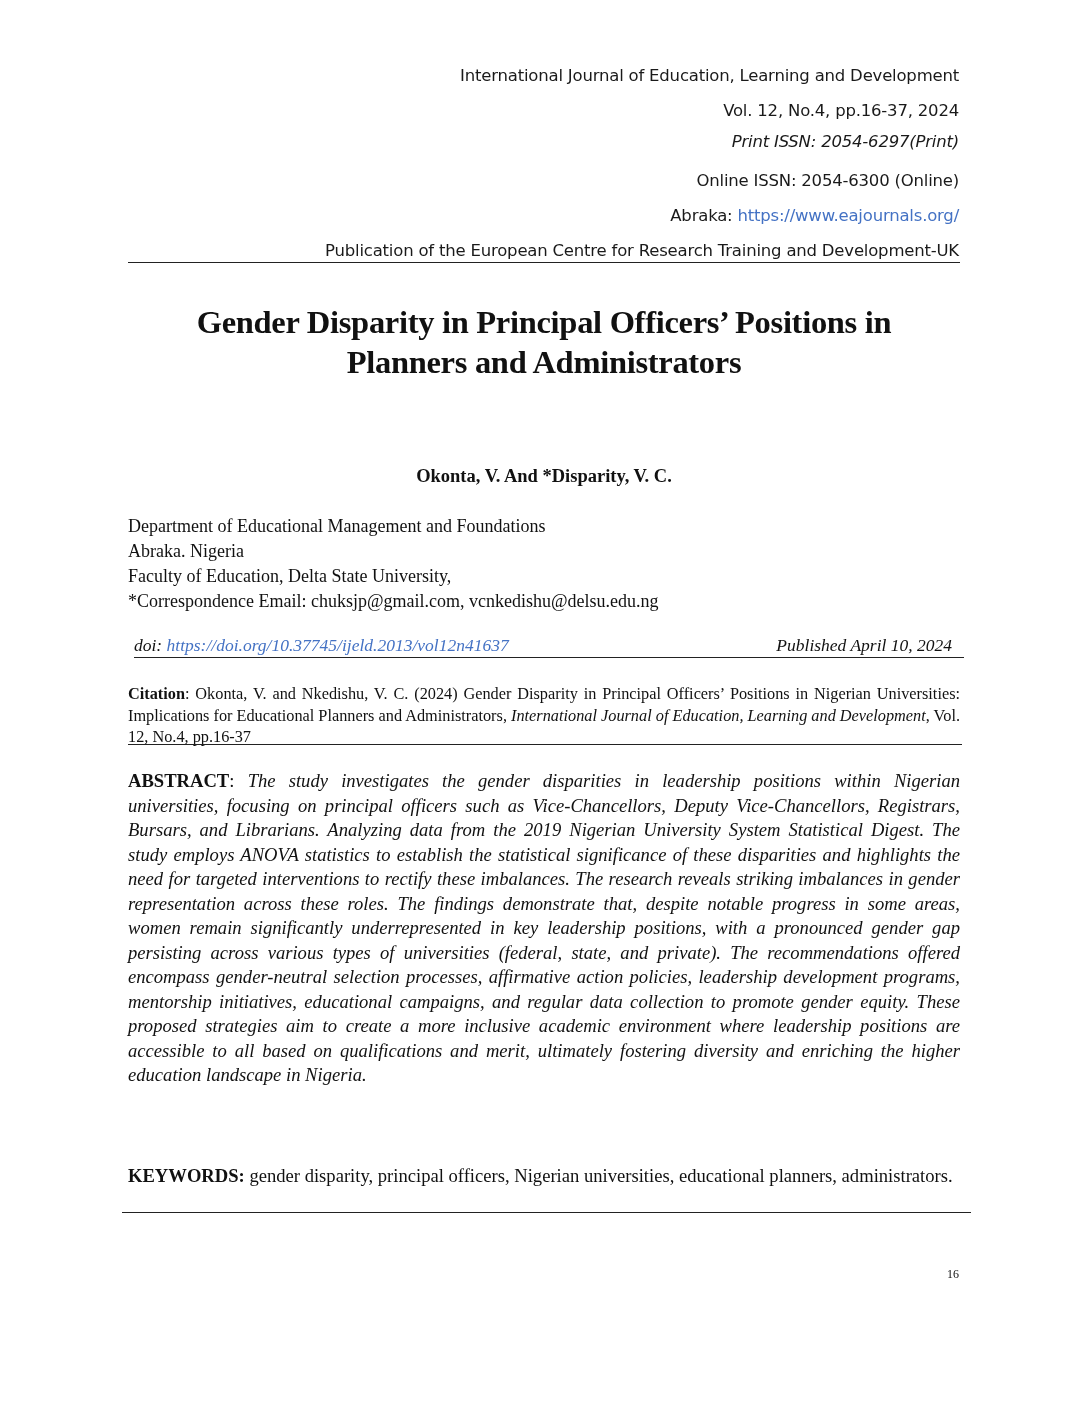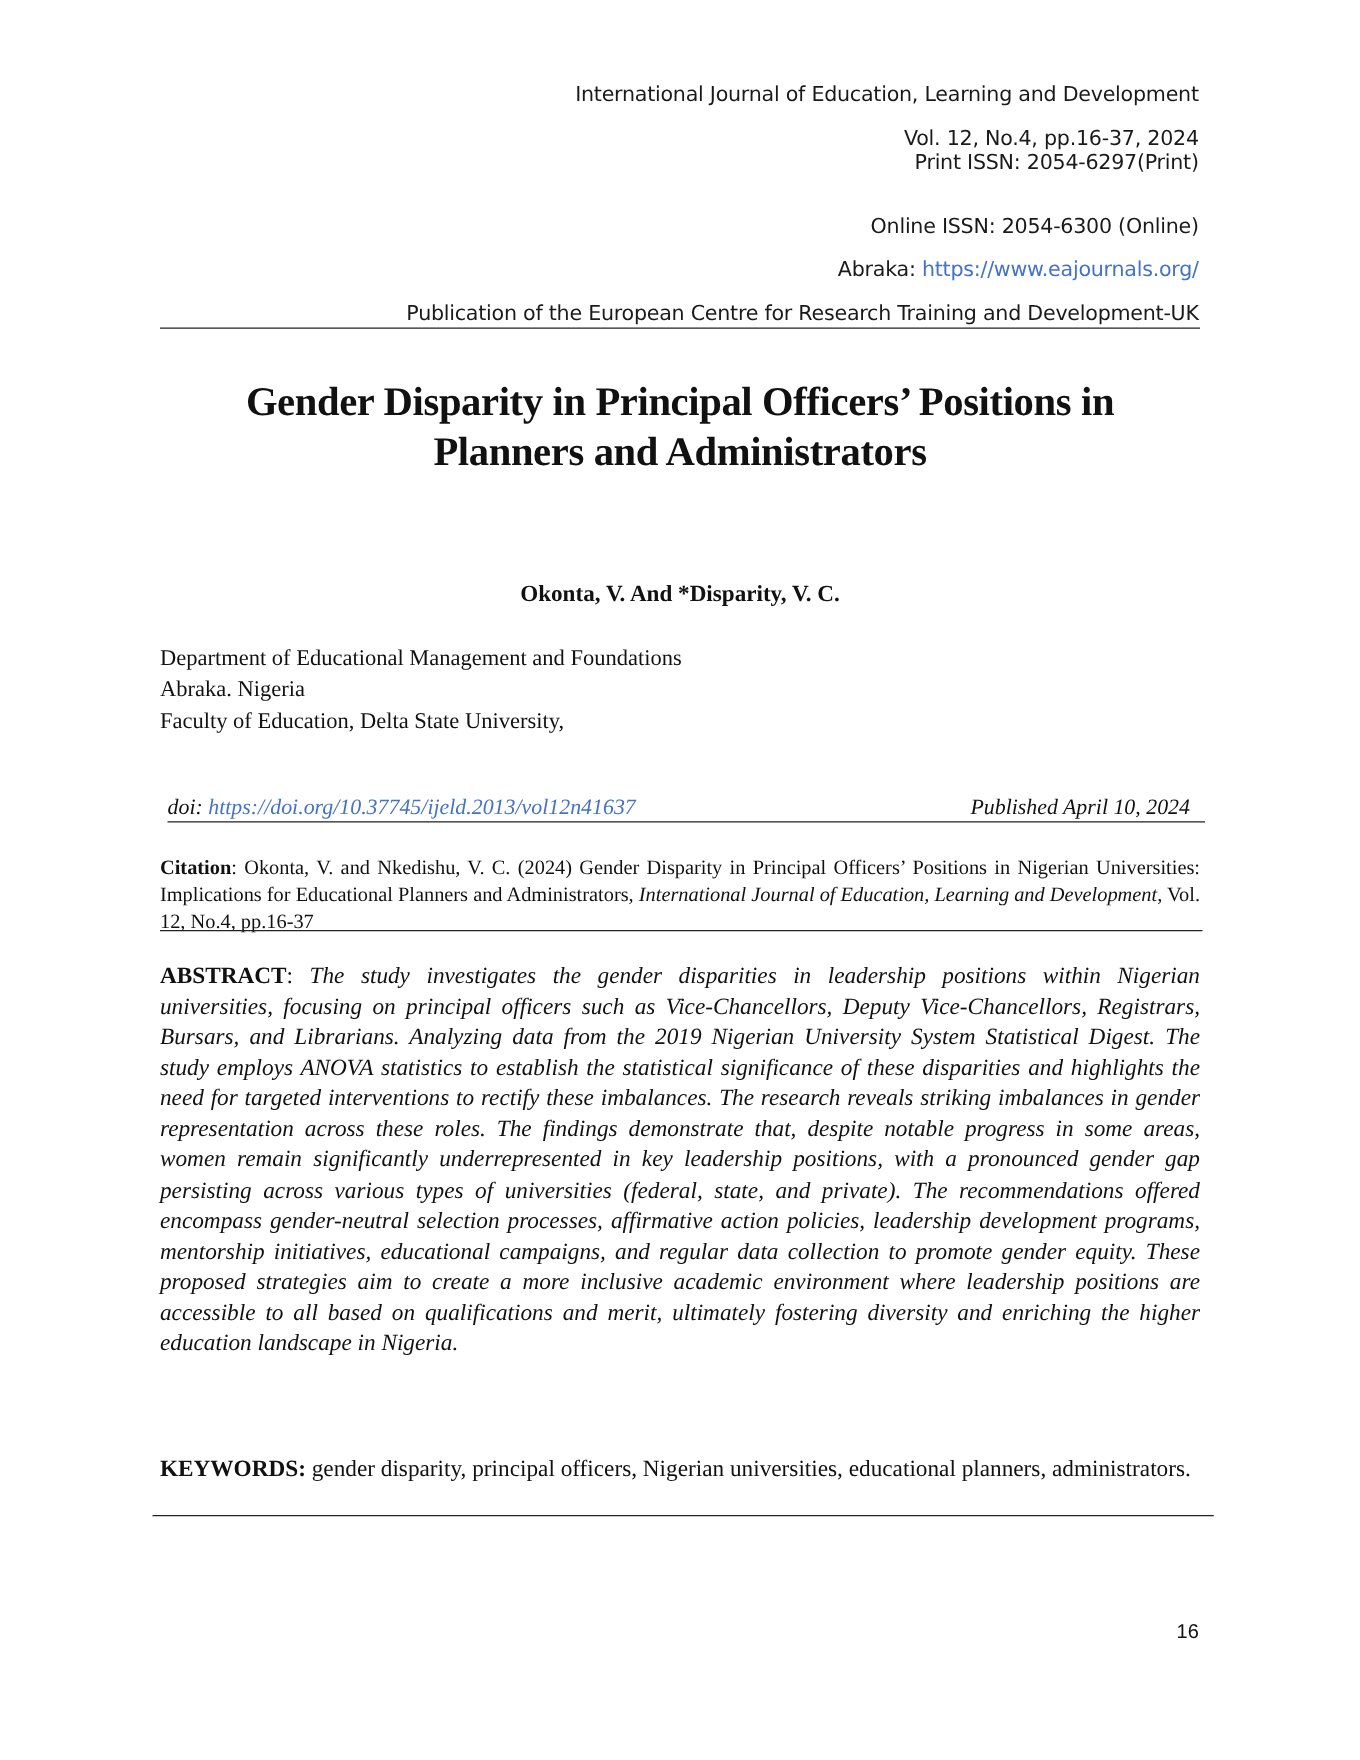--- a/index.html
+++ b/index.html
@@ -13,49 +13,50 @@
   .doi-row { position: absolute; left: 134px; width: 826px; top: 635px; font-family: "Liberation Serif", serif; font-style: italic; font-size: 17.5px; }
   .doi-row a { color: #4472c4; text-decoration: none; }
   .doi-row .pub { position: absolute; right: 8px; top: 0; }
   .doi-rule { position: absolute; left: 134px; width: 830px; top: 657px; border-top: 1.5px solid #222; }
   .citation { position: absolute; left: 128px; width: 832px; top: 683px; font-family: "Liberation Serif", serif; font-size: 16.3px; line-height: 21.5px; text-align: justify; }
   .cit-rule { position: absolute; left: 128px; width: 834px; top: 744px; border-top: 1.5px solid #222; }
   .abstract { position: absolute; left: 128px; width: 832px; top: 769px; font-family: "Liberation Serif", serif; font-size: 18.6px; line-height: 24.5px; text-align: justify; }
   .abstract .body { font-style: italic; }
   .keywords { position: absolute; left: 128px; width: 832px; top: 1163px; font-family: "Liberation Serif", serif; font-size: 18.6px; line-height: 25px; text-align: justify; }
   .kw-rule { position: absolute; left: 122px; width: 849px; top: 1212px; border-top: 1.5px solid #222; }
-  .pagenum { position: absolute; right: 129px; top: 1267px; font-family: Liberation Sans, sans-serif; font-size: 16px; margin-top: 30px; }
+  .pagenum { position: absolute; right: 129px; top: 1267px; font-family: Liberation Serif, serif; font-size: 12px; }
   b { font-weight: bold; }
 </style>
 </head>
 <body>
 
 <div>
   <div class="hdr" style="top:66px;">International Journal of Education, Learning and Development</div>
   <div class="hdr" style="top:101px;">Vol. 12, No.4, pp.16-37, 2024</div>
-  <div class="hdr" style="top:120px;">Print ISSN: 2054-6297(Print)</div>
+  <div class="hdr" style="top:132px;font-style:italic;">Print ISSN: 2054-6297(Print)</div>
   <div class="hdr" style="top:171px;">Online ISSN: 2054-6300 (Online)</div>
   <div class="hdr" style="top:206px;">
     <span>Abraka: </span><a>https://www.eajournals.org/</a>
   </div>
   <div class="hdr" style="top:241px;">Publication of the European Centre for Research Training and Development-UK</div>
   <div class="hdr-rule"></div>
 </div>
 
 <div class="title">
   <div>Gender Disparity in Principal Officers’ Positions in</div>
   <div>Planners and Administrators</div>
 </div>
 
 <div class="authors">Okonta, V. And *Disparity, V. C.</div>
 
 <div class="affil">
   <div>Department of Educational Management and Foundations</div>
   <div>Abraka. Nigeria</div>
   <div>Faculty of Education, Delta State University,</div>
+  <div>*Correspondence Email: chuksjp@gmail.com, vcnkedishu@delsu.edu.ng</div>
 </div>
 
 <div class="doi-row">
   <span>doi: </span><a>https://doi.org/10.37745/ijeld.2013/vol12n41637</a>
   <span class="pub">Published April 10, 2024</span>
 </div>
 <div class="doi-rule"></div>
 
 <div class="citation"><b>Citation</b><span>: Okonta, V. and Nkedishu, V. C. (2024) Gender Disparity in Principal Officers’ Positions in Nigerian Universities: Implications for Educational Planners and Administrators, </span><i>International Journal of Education, Learning and Development</i><span>, Vol. 12, No.4, pp.16-37</span></div>
 <div class="cit-rule"></div>

